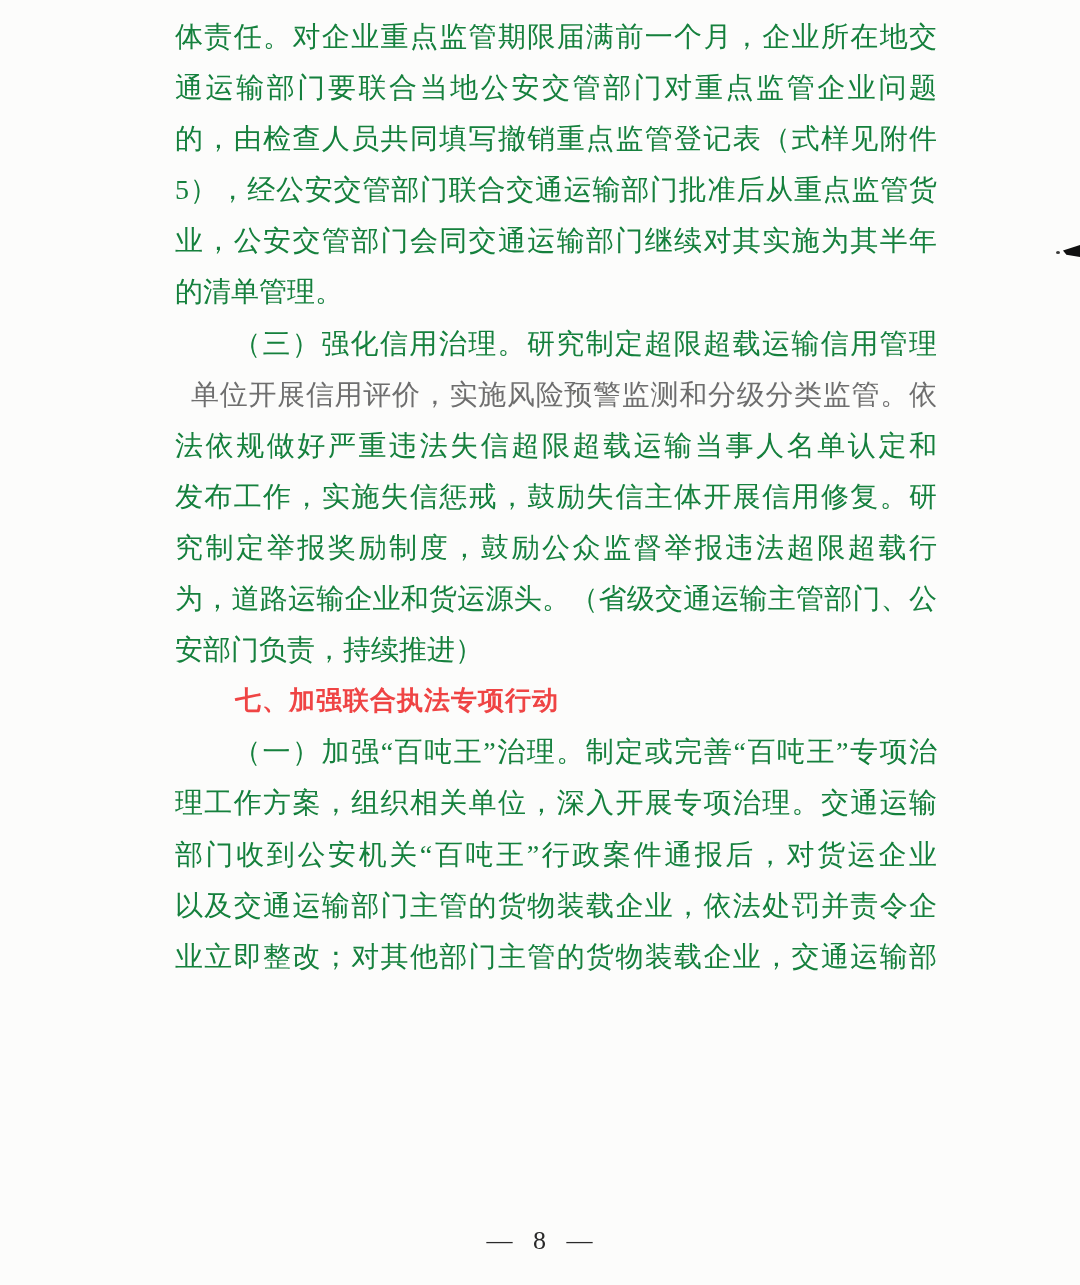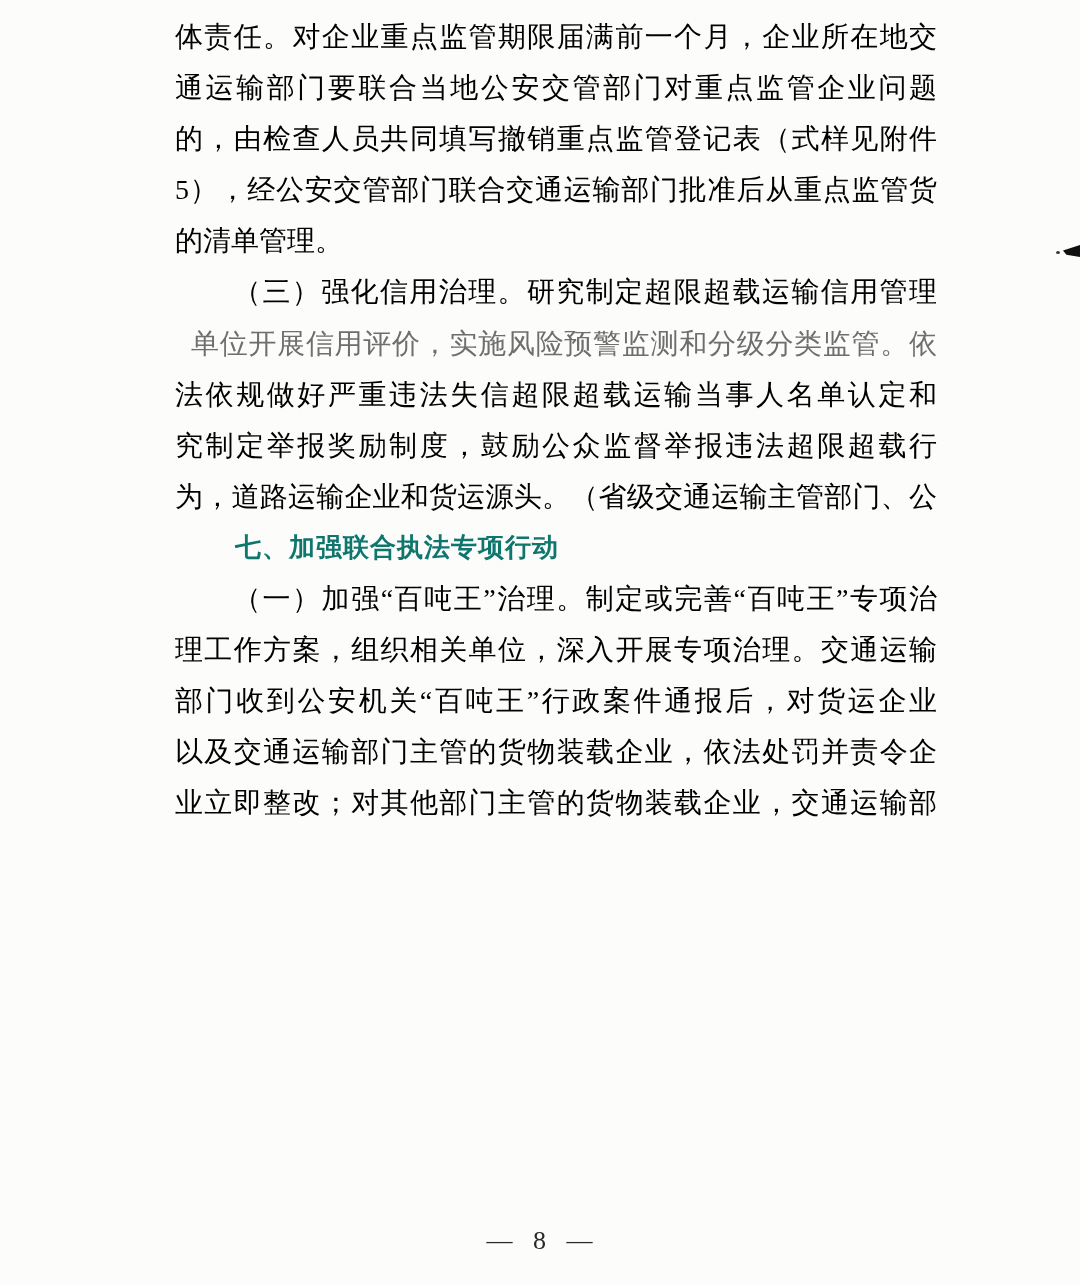--- a/index.html
+++ b/index.html
@@ -19,21 +19,21 @@
   .text-block {
     position: absolute;
     left: 175px;
     top: 11px;
     width: 762px;
   }
   .line {
     height: 51.1px;
     line-height: 51.1px;
     font-size: 28px;
-    color: #000000;
+    color: #15803d;
     text-align: justify;
     text-align-last: justify;
     white-space: nowrap;
     overflow: visible;
   }
   .line.short {
     text-align: right;
     text-align-last: left;
   }
   .line.indent {
@@ -41,21 +41,21 @@
   }
   .line.faded {
     color: #6e6e6e;
     margin-left: 16px;
   }
   .line.heading {
     font-family: "Liberation Sans", "DejaVu Sans", sans-serif;
     font-weight: bold;
     font-size: 26px;
     letter-spacing: 1px;
-    color: #0f766e;
+    color: #ef4444;
     text-align: left;
     text-align-last: left;
     padding-left: 60px;
   }
   .footer {
     position: absolute;
     left: 0;
     right: 0;
     top: 1226px;
     text-align: center;
@@ -93,26 +93,29 @@
 </head>
 <body>
 
 <div class="page">
 
   <div class="text-block">
     <div class="line">体责任。对企业重点监管期限届满前一个月，企业所在地交</div>
     <div class="line">通运输部门要联合当地公安交管部门对重点监管企业问题</div>
     <div class="line">的，由检查人员共同填写撤销重点监管登记表（式样见附件</div>
     <div class="line">5），经公安交管部门联合交通运输部门批准后从重点监管货</div>
+    <div class="line">业，公安交管部门会同交通运输部门继续对其实施为其半年</div>
     <div class="line short">的清单管理。</div>
     <div class="line indent">（三）强化信用治理。研究制定超限超载运输信用管理</div>
     <div class="line faded">单位开展信用评价，实施风险预警监测和分级分类监管。依</div>
     <div class="line">法依规做好严重违法失信超限超载运输当事人名单认定和</div>
+    <div class="line">发布工作，实施失信惩戒，鼓励失信主体开展信用修复。研</div>
     <div class="line">究制定举报奖励制度，鼓励公众监督举报违法超限超载行</div>
     <div class="line">为，道路运输企业和货运源头。（省级交通运输主管部门、公</div>
+    <div class="line short">安部门负责，持续推进）</div>
     <div class="line heading">七、加强联合执法专项行动</div>
     <div class="line indent">（一）加强“百吨王”治理。制定或完善“百吨王”专项治</div>
     <div class="line">理工作方案，组织相关单位，深入开展专项治理。交通运输</div>
     <div class="line">部门收到公安机关“百吨王”行政案件通报后，对货运企业</div>
     <div class="line">以及交通运输部门主管的货物装载企业，依法处罚并责令企</div>
     <div class="line">业立即整改；对其他部门主管的货物装载企业，交通运输部</div>
   </div>
 
   <div class="footer">— 8 —</div>
 

